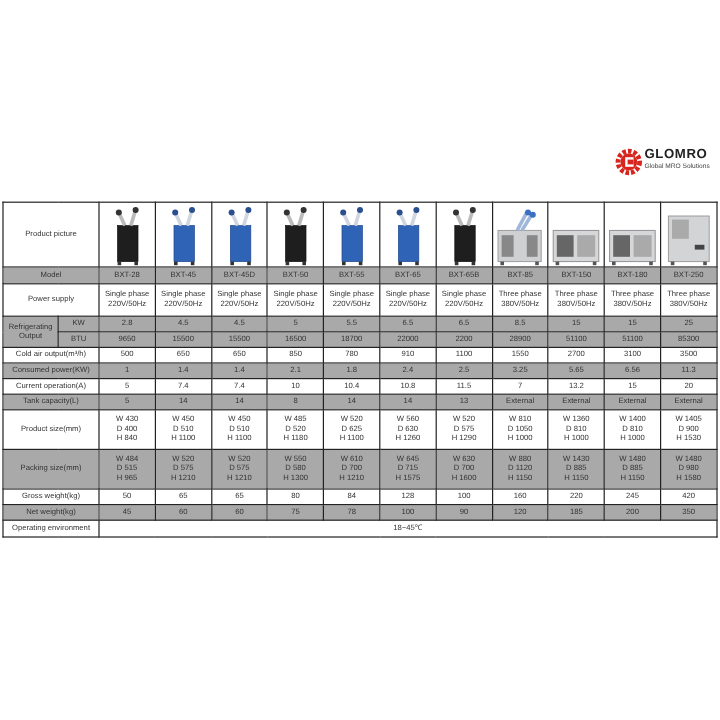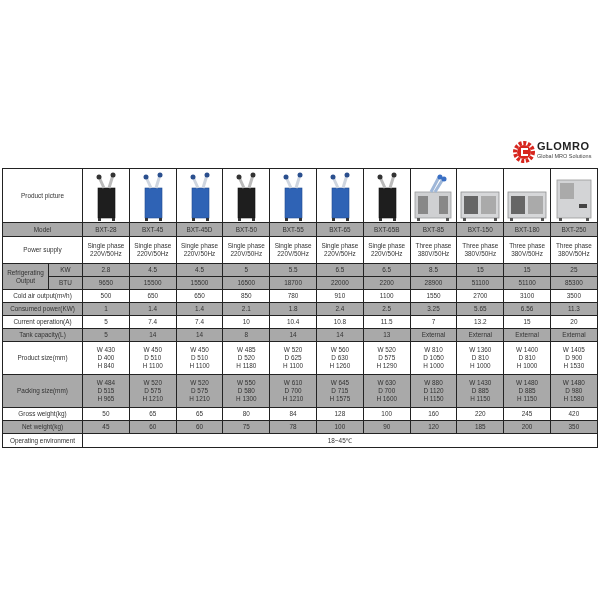--- a/index.html
+++ b/index.html
@@ -1,17 +1,17 @@
 <!DOCTYPE html>
 <html><head>
 <meta charset="utf-8">
 <style>
   html, body { margin:0; padding:0; background:#ffffff; }
   body { width:600px; height:600px; position:relative; overflow:hidden; font-family:"Liberation Sans", sans-serif; }
-  .logo { position:absolute; left:512px; top:139px; width:88px; height:26px; }
+  .logo { position:absolute; left:512px; top:122px; width:88px; height:26px; }
   .logo .mark { position:absolute; left:0; top:1px; width:24px; height:24px; }
   .logo .brand { position:absolute; left:25px; top:1px; font-size:11px; font-weight:bold; color:#222; letter-spacing:0.5px; }
   .logo .tag { position:absolute; left:25px; top:14px; font-size:5.5px; color:#444; white-space:nowrap; }
   table.spec { position:absolute; left:2px; top:168px; width:595px; border-collapse:collapse; table-layout:fixed; font-size:6.4px; color:#333; }
   table.spec td { border:1px solid #222; text-align:center; vertical-align:middle; padding:0; line-height:1.25; overflow:hidden; }
   td.lbl { color:#333; }
   tr.g td { background:#a9a9a9; }
   tr.w td { background:#ffffff; }
   .pic { height:52px; display:flex; align-items:flex-end; justify-content:center; }
 </style>

